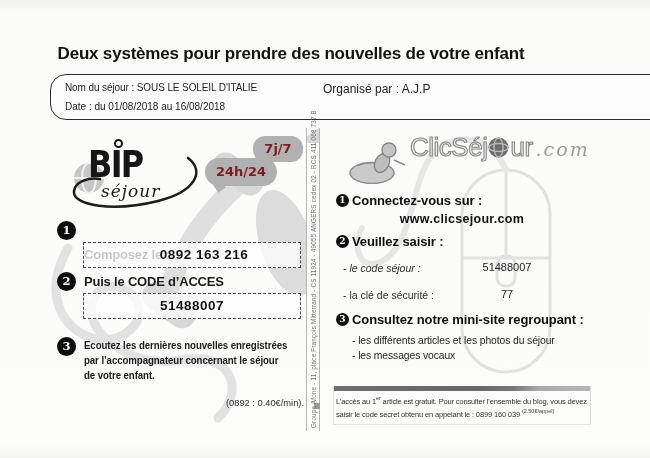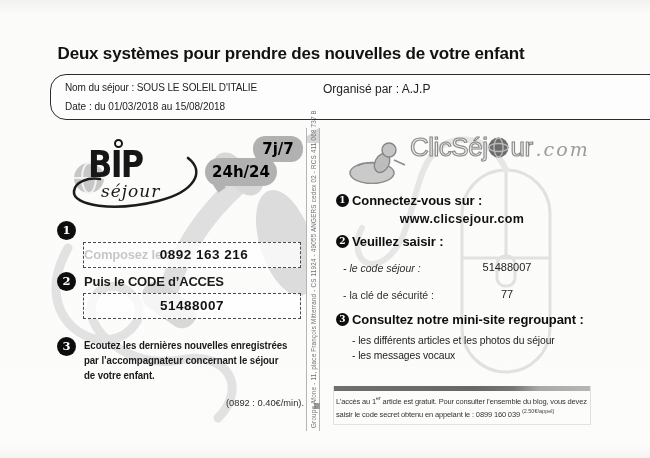--- a/index.html
+++ b/index.html
@@ -36,22 +36,22 @@
   .bip-logo { position:absolute; left:0; top:0; width:200px; height:110px; }
   .bip-globe { position:absolute; left:35px; top:34px; }
   .bip-text { position:absolute; left:50px; top:14px; font-size:38px; font-weight:bold;
               letter-spacing:-2px; color:#161616; transform:scaleX(.84); transform-origin:left top;
               font-family:"DejaVu Sans",sans-serif; }
   .bip-ring { position:absolute; left:76px; top:11px; width:9px; height:9px; border:2.6px solid #161616; border-radius:50%; }
   .bip-sejour { position:absolute; left:63px; top:53px; font-family:"DejaVu Serif",serif; font-style:italic;
                 font-size:17px; color:#191919; letter-spacing:1px; }
   .bip-swoosh { position:absolute; left:28px; top:8px; }
 
-  .bubble { position:absolute; background:#b1b1b1; border-radius:14px; color:#000000;
-            font-weight:bold; font-size:15px; text-align:center; z-index:1;
+  .bubble { position:absolute; background:#b1b1b1; border-radius:14px; color:#7f1d1d;
+            font-weight:bold; font-size:13px; text-align:center; z-index:1;
             font-family:"DejaVu Sans",sans-serif; }
   .bubble::after { content:""; position:absolute; left:10px; bottom:-5px; width:9px; height:9px;
                    background:#b1b1b1; transform:rotate(55deg); }
   .bubble-24 { left:167px; top:30px; width:72px; height:28px; line-height:28px; }
   .bubble-7  { left:215px; top:8px;  width:50px; height:26px; line-height:26px; border-radius:12px; }
 
   
   .stepnum { position:absolute; background:#0d0d0d; color:#fff; border-radius:50%; text-align:center;
              font-family:"DejaVu Serif",serif; font-weight:bold; }
   .stepnum-l { width:19px; height:19px; line-height:19px; font-size:11.5px; left:19px; }
@@ -94,21 +94,21 @@
 </head>
 <body>
 
 <div class="sheet">
 
   <div class="title">Deux systèmes pour prendre des nouvelles de votre enfant</div>
 
   <div class="info-box">
     <span class="info-row1">Nom du séjour : SOUS LE SOLEIL D'ITALIE</span>
     <span class="info-org">Organisé par : A.J.P</span>
-    <span class="info-row2">Date : du 01/03/2018 au 15/08/2018</span>
+    <span class="info-row2">Date : du 01/08/2018 au 16/08/2018</span>
   </div>
 
   <div class="panel panel-left">
 
     <svg class="wm" width="268" height="304" viewBox="0 0 268 304">
       <path d="M 30 120 C -10 190 60 232 92 202 C 122 174 72 140 56 170 C 40 200 92 242 142 232 C 190 222 210 260 180 290" stroke="#e2e2e2" stroke-width="9" fill="none" stroke-linecap="round"></path>
       <path d="M 202 55 C 162 90 138 130 126 178" stroke="#dfdfdf" stroke-width="20" fill="none" stroke-linecap="round"></path>
       <rect x="172" y="33" width="56" height="26" rx="13" fill="#d8d8d8" transform="rotate(35 200 46)"></rect>
       <rect x="101" y="163" width="60" height="28" rx="14" fill="#d8d8d8" transform="rotate(35 131 177)"></rect>
       <ellipse cx="248" cy="115" rx="26" ry="55" fill="#dcdcdc" transform="rotate(-18 248 115)"></ellipse>

